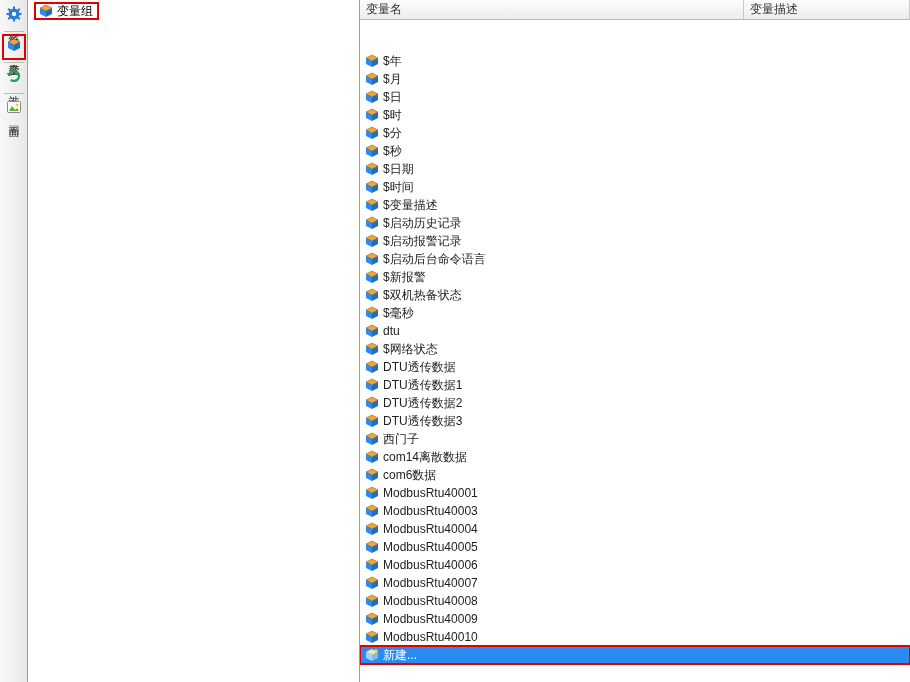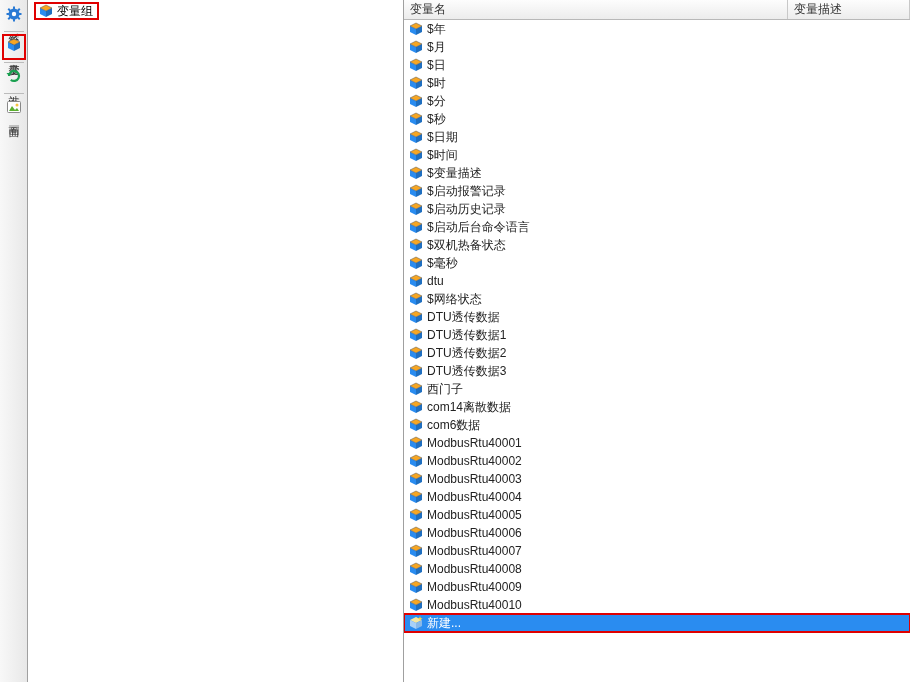--- a/index.html
+++ b/index.html
@@ -52,39 +52,40 @@
       margin: 1px 0;
     }
     .icon16 { width: 16px; height: 16px; display: block; }
     
     .content {
       flex: 1;
       display: flex;
       height: 100%;
     }
     .left-panel {
-      width: 376px;
+      width: 332px;
       border-right: 1px solid #a0a0a0;
       background: #fff;
       text-decoration: underline;
     }
     .left-tree-root {
       display: inline-flex;
       align-items: center;
       margin: 2px 0 0 6px;
       padding: 0 4px 0 2px;
       height: 18px;
       border: 2px solid #e00000;
       cursor: pointer;
     }
     .left-tree-root span { margin-left: 3px; }
     .right-panel {
       flex: 1;
       display: flex;
       flex-direction: column;
+      gap: 32px;
     }
     .list-header {
       display: flex;
       height: 20px;
       background: linear-gradient(to bottom, #fdfdfd, #ececec);
       border-bottom: 1px solid #b8b8b8;
     }
     .col {
       border-right: 1px solid #c8c8c8;
       padding: 2px 6px;
@@ -258,38 +259,44 @@
         <div class="row">
           <svg class="icon16">
             <use href="#ico-cube"></use>
           </svg>
           <span>$变量描述</span>
         </div>
         <div class="row">
           <svg class="icon16">
             <use href="#ico-cube"></use>
           </svg>
+          <span>$启动历史记录</span>
+        </div>
+        <div class="row">
+          <svg class="icon16">
+            <use href="#ico-cube"></use>
+          </svg>
           <span>$启动报警记录</span>
         </div>
         <div class="row">
           <svg class="icon16">
             <use href="#ico-cube"></use>
           </svg>
-          <span>$启动历史记录</span>
-        </div>
-        <div class="row">
-          <svg class="icon16">
-            <use href="#ico-cube"></use>
-          </svg>
           <span>$启动后台命令语言</span>
         </div>
         <div class="row">
           <svg class="icon16">
             <use href="#ico-cube"></use>
           </svg>
+          <span>$新报警</span>
+        </div>
+        <div class="row">
+          <svg class="icon16">
+            <use href="#ico-cube"></use>
+          </svg>
           <span>$双机热备状态</span>
         </div>
         <div class="row">
           <svg class="icon16">
             <use href="#ico-cube"></use>
           </svg>
           <span>$毫秒</span>
         </div>
         <div class="row">
           <svg class="icon16">
@@ -343,26 +350,20 @@
           <svg class="icon16">
             <use href="#ico-cube"></use>
           </svg>
           <span>com6数据</span>
         </div>
         <div class="row">
           <svg class="icon16">
             <use href="#ico-cube"></use>
           </svg>
           <span>ModbusRtu40001</span>
-        </div>
-        <div class="row">
-          <svg class="icon16">
-            <use href="#ico-cube"></use>
-          </svg>
-          <span>ModbusRtu40002</span>
         </div>
         <div class="row">
           <svg class="icon16">
             <use href="#ico-cube"></use>
           </svg>
           <span>ModbusRtu40003</span>
         </div>
         <div class="row">
           <svg class="icon16">
             <use href="#ico-cube"></use>

